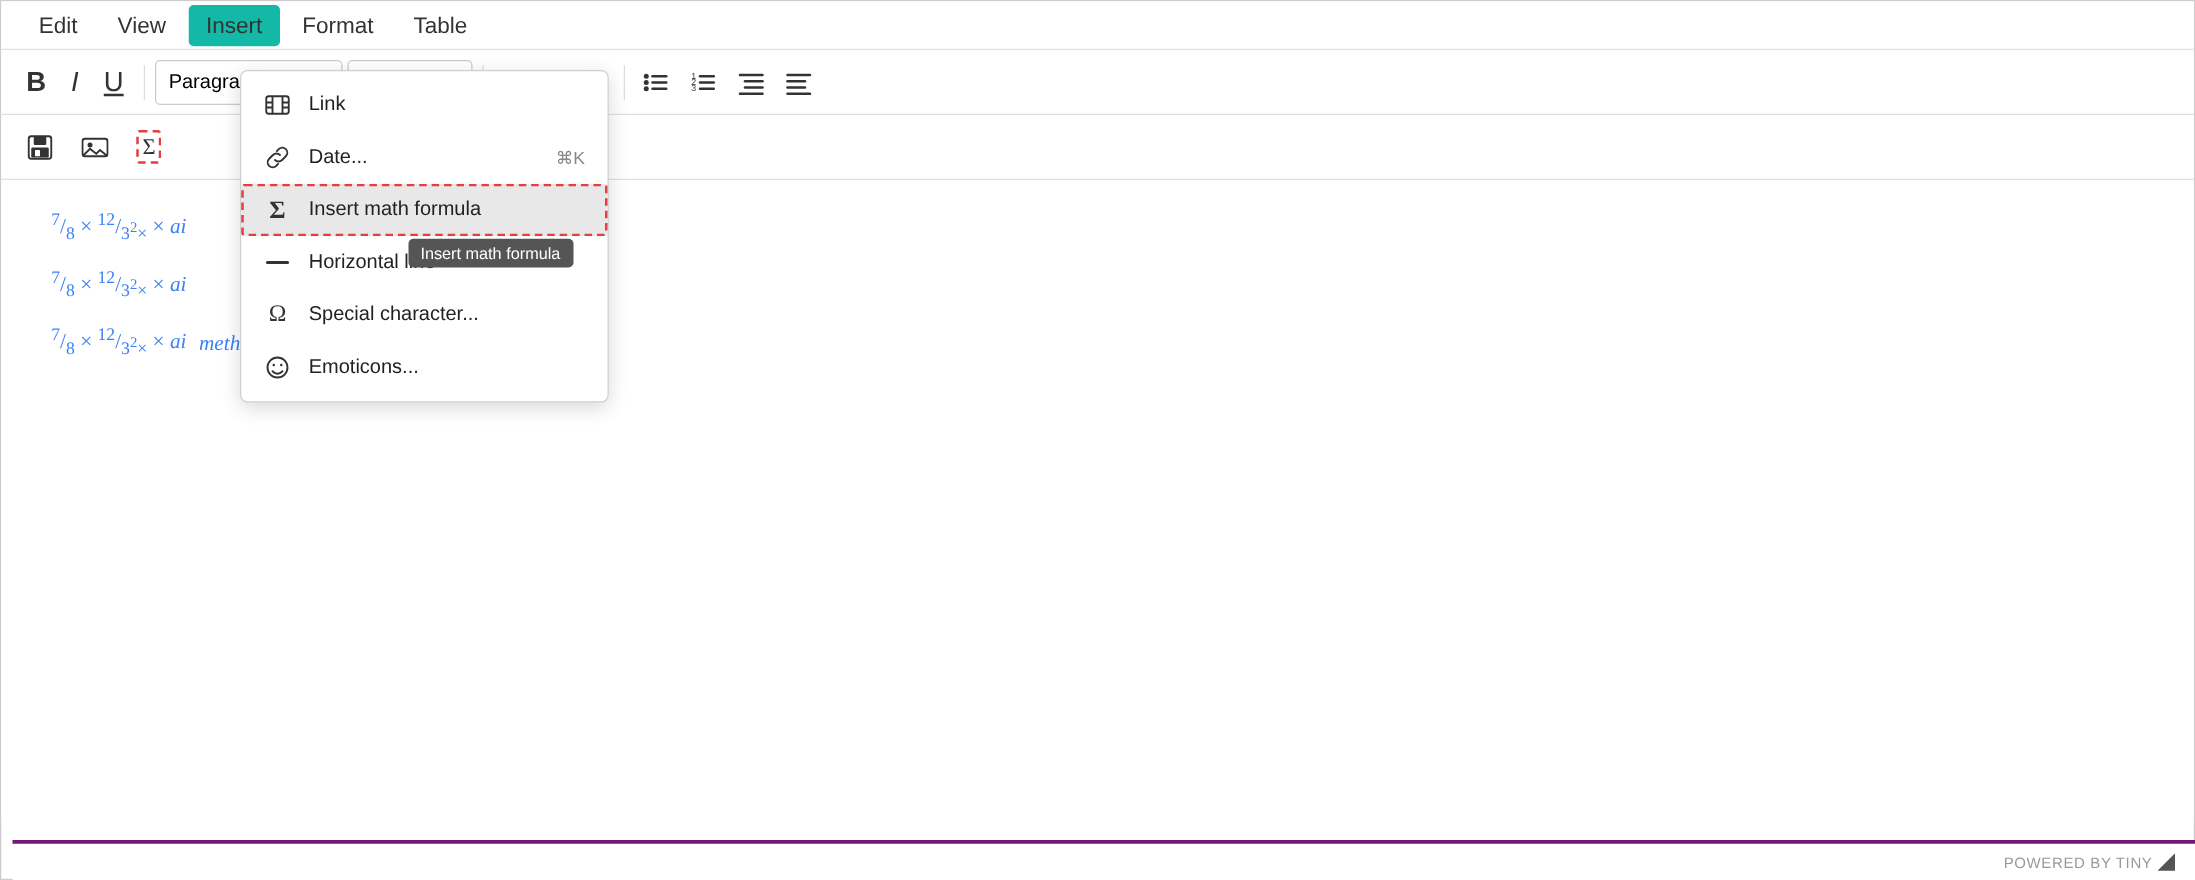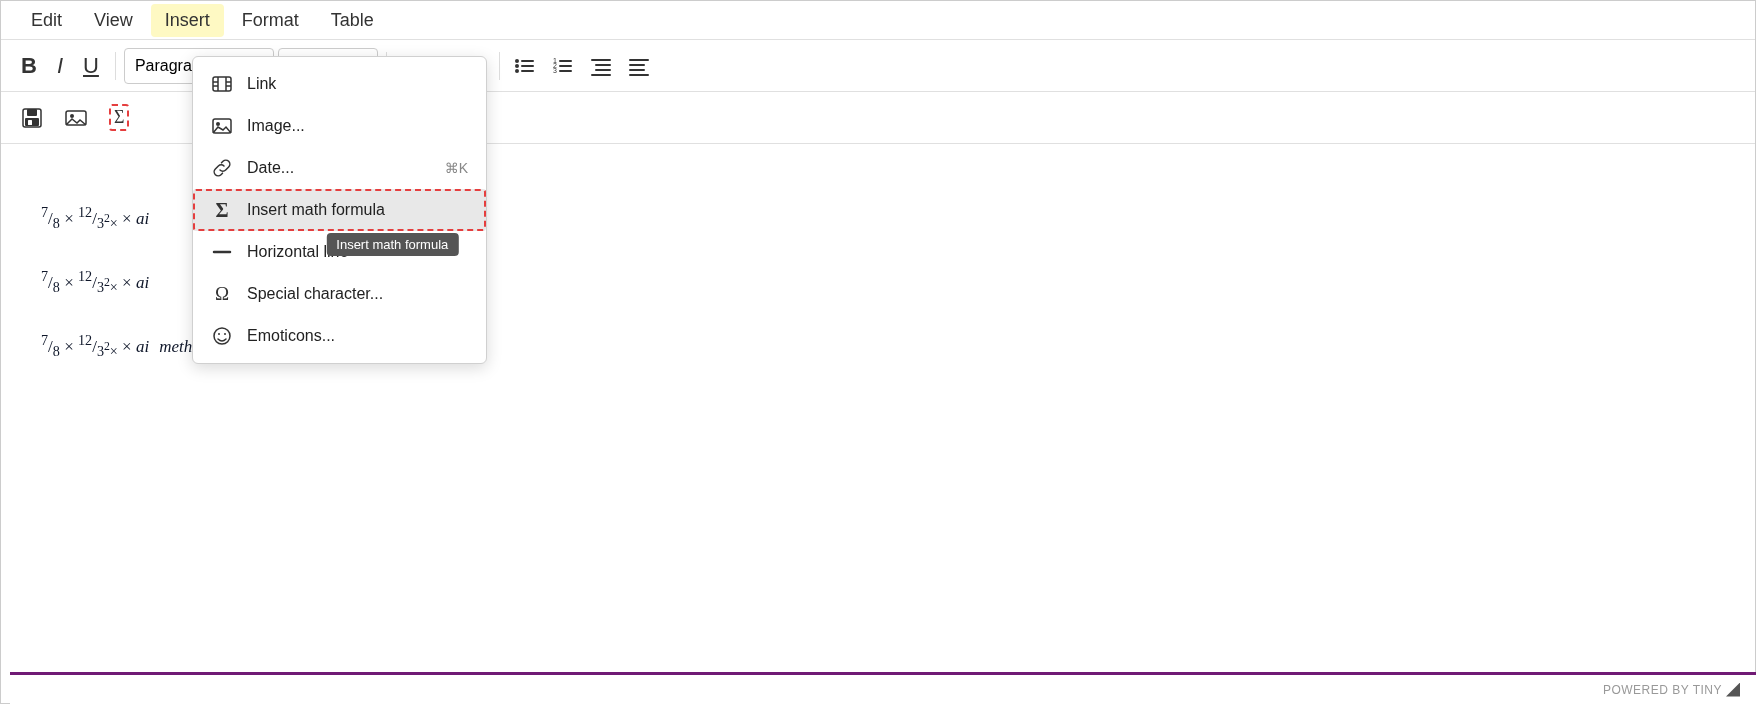--- a/index.html
+++ b/index.html
@@ -24,21 +24,21 @@
     }
     .menu-item {
       padding: 6px 14px;
       font-size: 18px;
       color: #333;
       cursor: pointer;
       border-radius: 4px;
       user-select: none;
     }
     .menu-item.active {
-      background: #fef9c3;
+      background: #14b8a6;
       font-weight: 500;
     }
 
     
     .toolbar1 {
       display: flex;
       align-items: center;
       padding: 0 12px;
       height: 52px;
       border-bottom: 1px solid #e0e0e0;
@@ -145,22 +145,21 @@
       position: relative;
       overflow: hidden;
     }
 
     .editor-line {
       display: flex;
       align-items: center;
       gap: 10px;
       margin-bottom: 18px;
       font-size: 17px;
-      color: #0f172a;
-      margin-top: 36px;
+      color: #3b82f6;
     }
 
     .math-expr {
       font-family: 'Times New Roman', serif;
       font-size: 17px;
     }
 
     
     .bottom-bar {
       position: absolute;
@@ -389,30 +388,20 @@
         <line x1="14" y1="3" x2="14" y2="17" stroke="#333" stroke-width="1.5"></line>
         <line x1="1" y1="8" x2="6" y2="8" stroke="#333" stroke-width="1.5"></line>
         <line x1="14" y1="8" x2="19" y2="8" stroke="#333" stroke-width="1.5"></line>
         <line x1="1" y1="12" x2="6" y2="12" stroke="#333" stroke-width="1.5"></line>
         <line x1="14" y1="12" x2="19" y2="12" stroke="#333" stroke-width="1.5"></line>
       </svg>
     </span>
     <span>Link</span>
   </div>
 
-  <div class="menu-dropdown-item">
-    <span class="menu-item-icon">
-      <svg width="20" height="20" viewBox="0 0 20 20">
-        <rect x="1" y="3" width="18" height="14" rx="2" fill="none" stroke="#333" stroke-width="1.5"></rect>
-        <circle cx="6" cy="8" r="2" fill="#333"></circle>
-        <polyline points="1,17 6,11 11,14 14,11 19,17" fill="none" stroke="#333" stroke-width="1.5"></polyline>
-      </svg>
-    </span>
-    <span>Image...</span>
-  </div>
 
   <div class="menu-dropdown-item">
     <span class="menu-item-icon">
       <svg width="20" height="20" viewBox="0 0 20 20">
         <path d="M8 12a4 4 0 0 0 5.66 0l3-3a4 4 0 0 0-5.66-5.66L9.5 4.84" fill="none" stroke="#333" stroke-width="1.5" stroke-linecap="round"></path>
         <path d="M12 8a4 4 0 0 0-5.66 0l-3 3a4 4 0 0 0 5.66 5.66l1.5-1.5" fill="none" stroke="#333" stroke-width="1.5" stroke-linecap="round"></path>
       </svg>
     </span>
     <span>Date...</span>
     <span class="menu-item-shortcut">⌘K</span>

